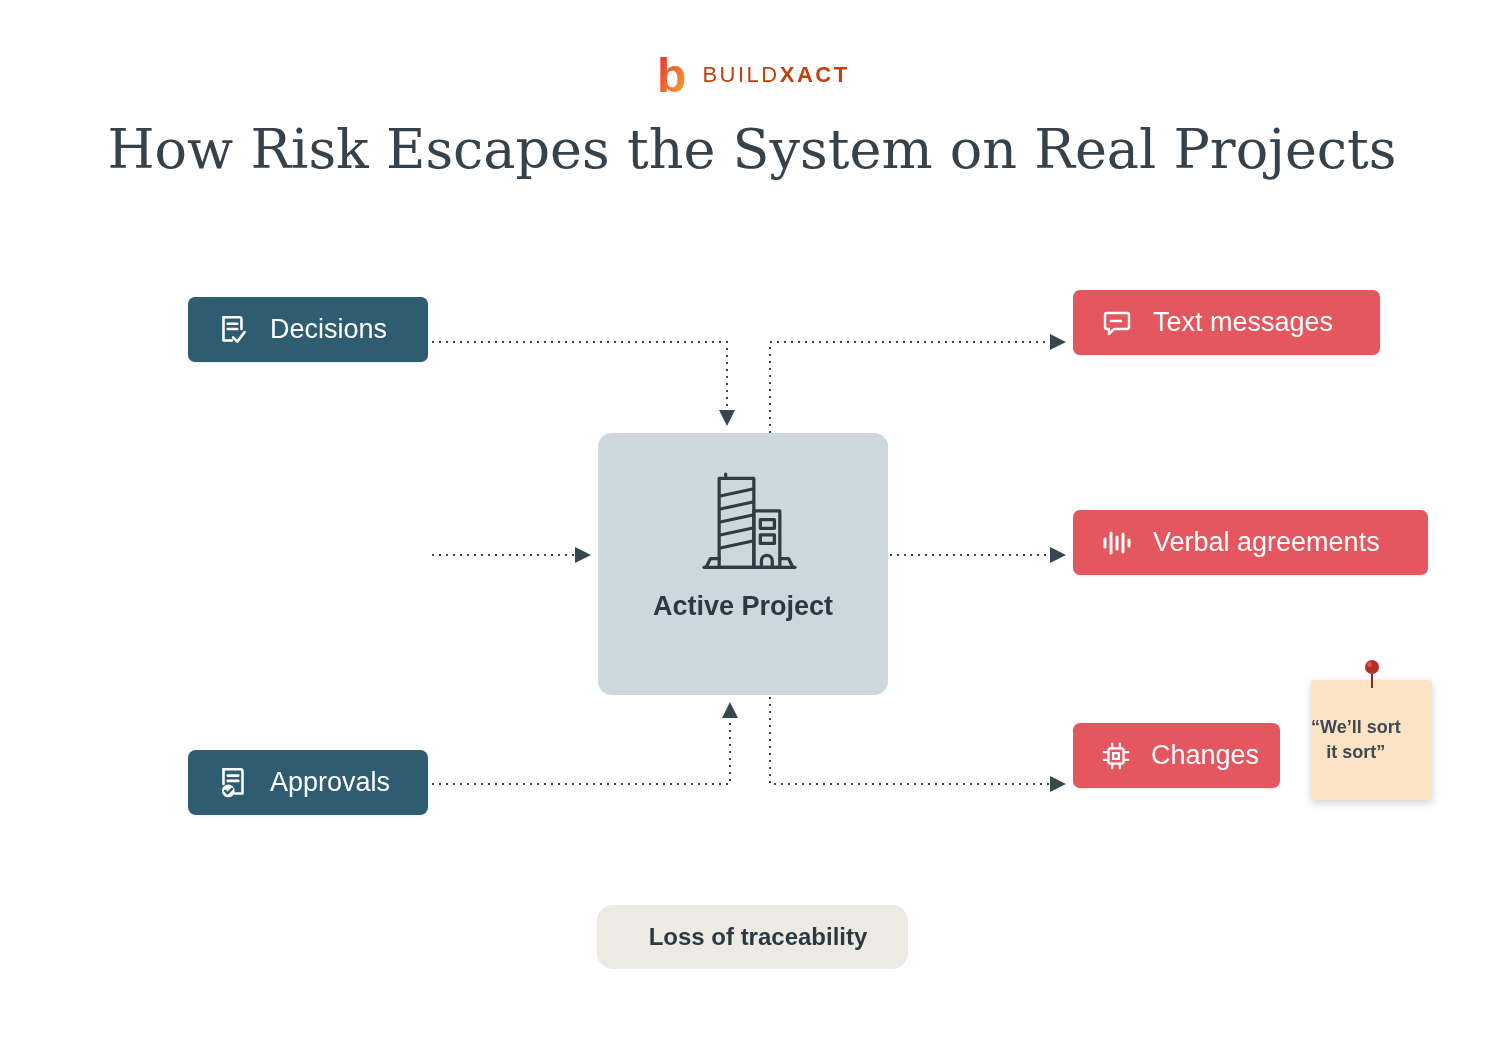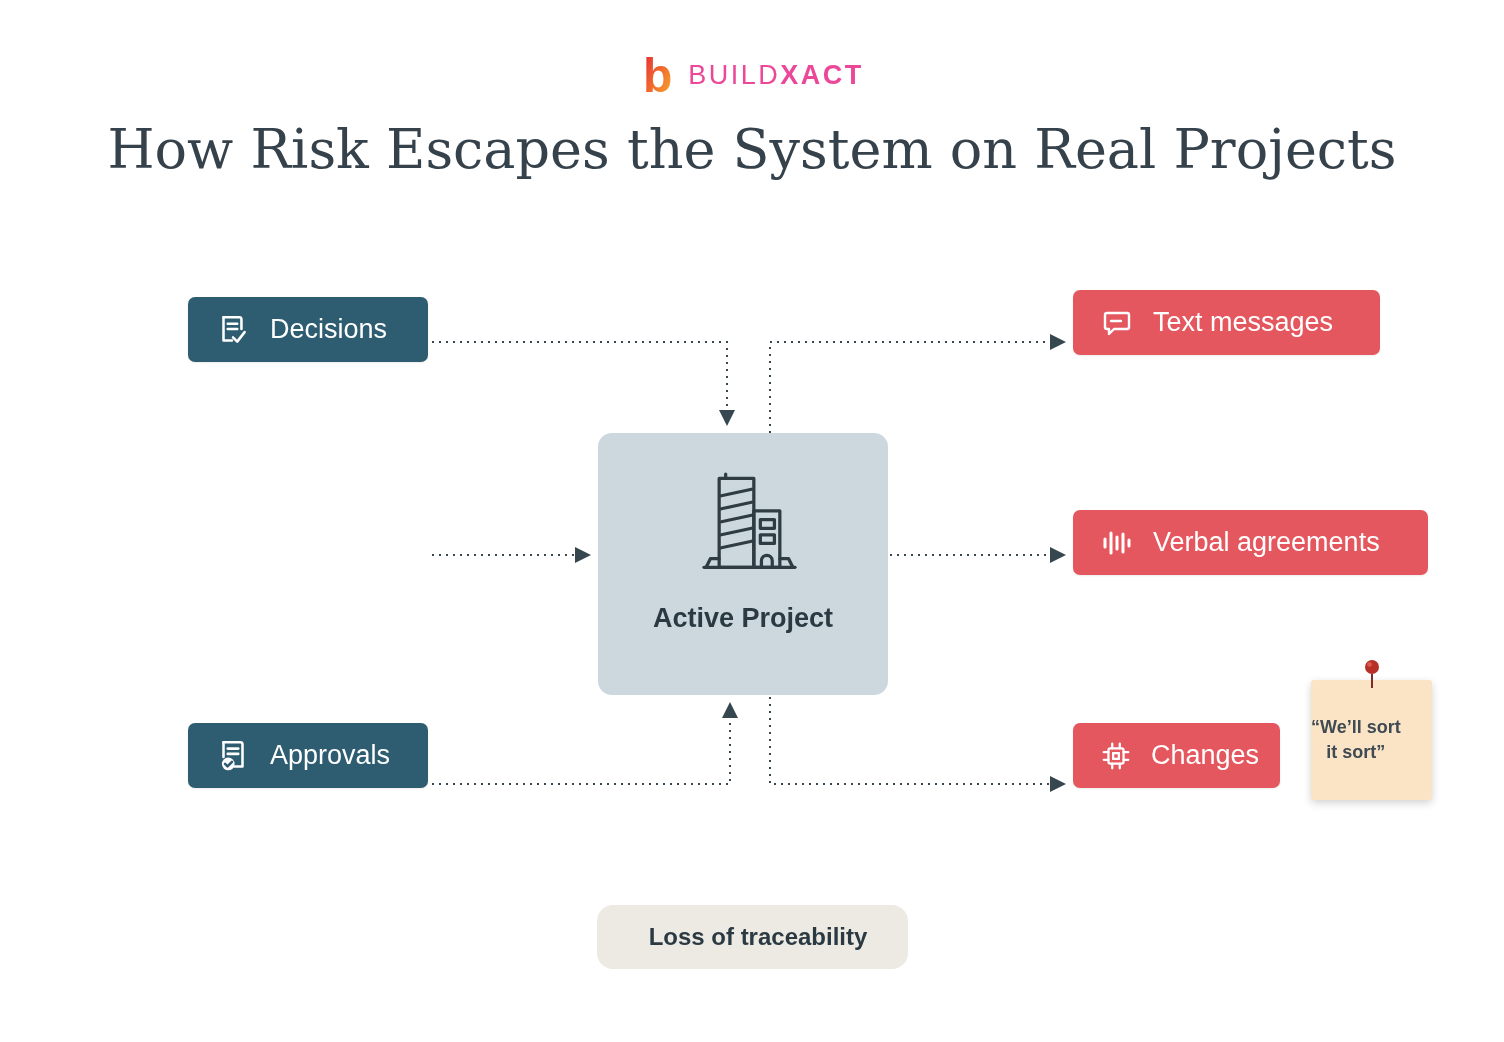--- a/index.html
+++ b/index.html
@@ -9,21 +9,21 @@
     font-family: "Liberation Sans", sans-serif;
     position: relative; overflow: hidden;
   }
   .canvas { position: absolute; inset: 0; width: 1504px; height: 1042px; }
 
   
   .brand {
     position: absolute; top: 52px; left: 0; width: 100%;
     display: flex; align-items: center; justify-content: center; gap: 10px;
   }
-  .brand-text { font-size: 27px; letter-spacing: 2.5px; color: #ec4899; }
+  .brand-text { font-size: 22px; letter-spacing: 2.5px; color: #c2410c; }
   .brand-text .b1 { font-weight: 500; }
   .brand-text .b2 { font-weight: 800; }
 
   .page-title {
     position: absolute; top: 118px; left: 0; width: 100%;
     text-align: center;
     font-family: "DejaVu Serif", "Liberation Serif", serif;
     font-weight: 400; font-size: 54px; color: #36424b;
   }
 
@@ -34,34 +34,33 @@
     padding: 0 26px; color: #ffffff;
     box-shadow: 0 1px 2px rgba(0,0,0,0.08);
   }
   .node-left  { background: #2e5c70; left: 188px; width: 240px; }
   .node-right { background: #e5575f; left: 1073px; }
   .node-label { font-size: 27px; font-weight: 400; white-space: nowrap; }
   .node .icon { flex: 0 0 auto; display: flex; }
 
   #node-decisions { top: 297px; }
   #node-changes   { top: 510px; }
-  #node-approvals { top: 723px; }
+  #node-approvals { top: 750px; border-radius: 8px; }
   #node-text-messages     { top: 290px; width: 307px; }
   #node-verbal-agreements { top: 510px; width: 355px; }
   #node-memory            { top: 723px; width: 207px; }
 
   
   .center-node {
     position: absolute; left: 598px; top: 433px; width: 290px; height: 262px;
     background: #ccd8de; border-radius: 14px;
     display: flex; flex-direction: column; align-items: center; justify-content: flex-start;
     padding-top: 30px;
   }
   .center-label {
-    margin-top: 12px;
     font-size: 27px; font-weight: 700; color: #2b3a42;
   }
 
   
   .connectors { position: absolute; inset: 0; pointer-events: none; }
 
   
   .sticky-note {
     position: absolute; left: 1311px; top: 680px; width: 121px; height: 120px;
     background: #fbe3c6; border-radius: 3px;

